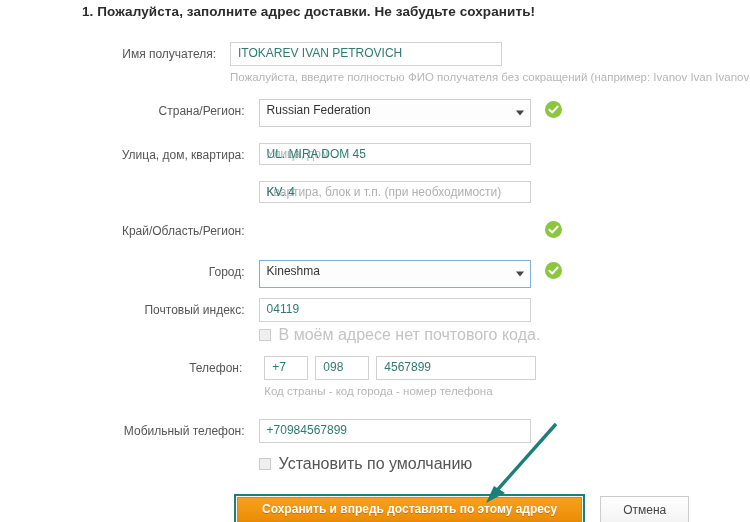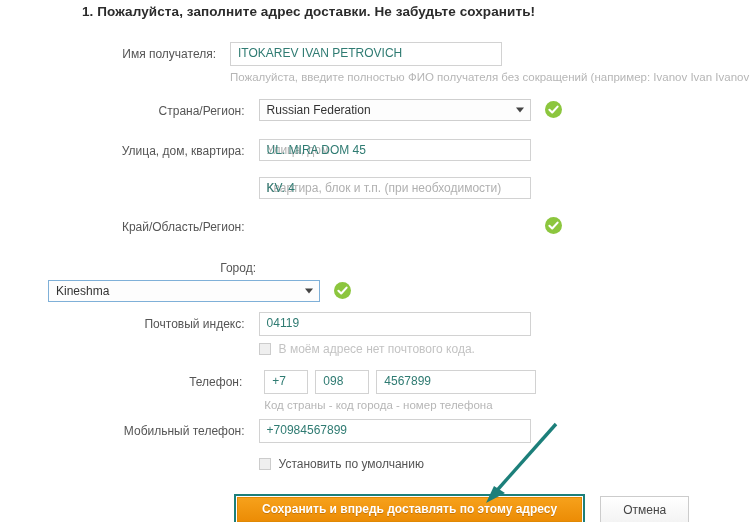--- a/index.html
+++ b/index.html
@@ -76,21 +76,21 @@
     line-height: 20px;
     padding: 0 7px;
     outline: none;
     display: block;
   }
   .txt.wide   { width: 272px; }
 
   .sel {
     box-sizing: border-box;
     width: 272px;
-    height: 22px;
+    height: 28px;
     border: 1px solid #cfcfcf;
     background: #fdfdfd;
     color: #333;
     font-size: 12px;
     line-height: 20px;
     padding: 0 20px 0 7px;
     position: relative;
     white-space: nowrap;
     overflow: hidden;
   }
@@ -146,21 +146,21 @@
     width: 12px;
     height: 12px;
     border: 1px solid #cccccc;
     background: #efefef;
     box-sizing: border-box;
     margin-right: 8px;
     flex: 0 0 auto;
   }
   .chk-label {
     color: #555555;
-    font-size: 12px;
+    font-size: 16px;
     line-height: 14px;
     white-space: nowrap;
   }
   .chk-label.muted { color: #c3c3c3; }
 
   
   .ok {
     position: absolute;
     left: 286px;
     top: 2px;
@@ -276,21 +276,21 @@
       <div class="field">
         <span class="ok">
           <svg width="17" height="17" viewBox="0 0 17 17" aria-hidden="true">
             <circle cx="8.5" cy="8.5" r="8.5" fill="#8cc63e"></circle>
             <path d="M4.4 8.8 L7.2 11.5 L12.6 5.6" stroke="#ffffff" stroke-width="2.1" fill="none" stroke-linecap="round" stroke-linejoin="round"></path>
           </svg>
         </span>
       </div>
     </div>
 
-    <div class="row" style="margin-top:17px;flex-direction:column;">
+    <div class="row" style="margin-top:17px;">
       <div class="label">Город:</div>
       <div class="field">
         <div class="sel focus">
           <span>Kineshma</span>
           <span class="caret"></span>
         </div>
         <span class="ok">
           <svg width="17" height="17" viewBox="0 0 17 17" aria-hidden="true">
             <circle cx="8.5" cy="8.5" r="8.5" fill="#8cc63e"></circle>
             <path d="M4.4 8.8 L7.2 11.5 L12.6 5.6" stroke="#ffffff" stroke-width="2.1" fill="none" stroke-linecap="round" stroke-linejoin="round"></path>
@@ -315,21 +315,21 @@
       <div class="field">
         <div class="phone-group">
           <div class="txt p1">+7</div>
           <div class="txt p2">098</div>
           <div class="txt p3">4567899</div>
         </div>
         <div class="hint">Код страны - код города - номер телефона</div>
       </div>
     </div>
 
-    <div class="row" style="margin-top:6px;">
+    <div class="row" style="margin-top:20px;">
       <div class="label">Мобильный телефон:</div>
       <div class="field">
         <div class="txt wide">+70984567899</div>
         <div class="chk-line" style="padding-top:14px;">
           <span class="chk"></span>
           <span class="chk-label">Установить по умолчанию</span>
         </div>
       </div>
     </div>
 

